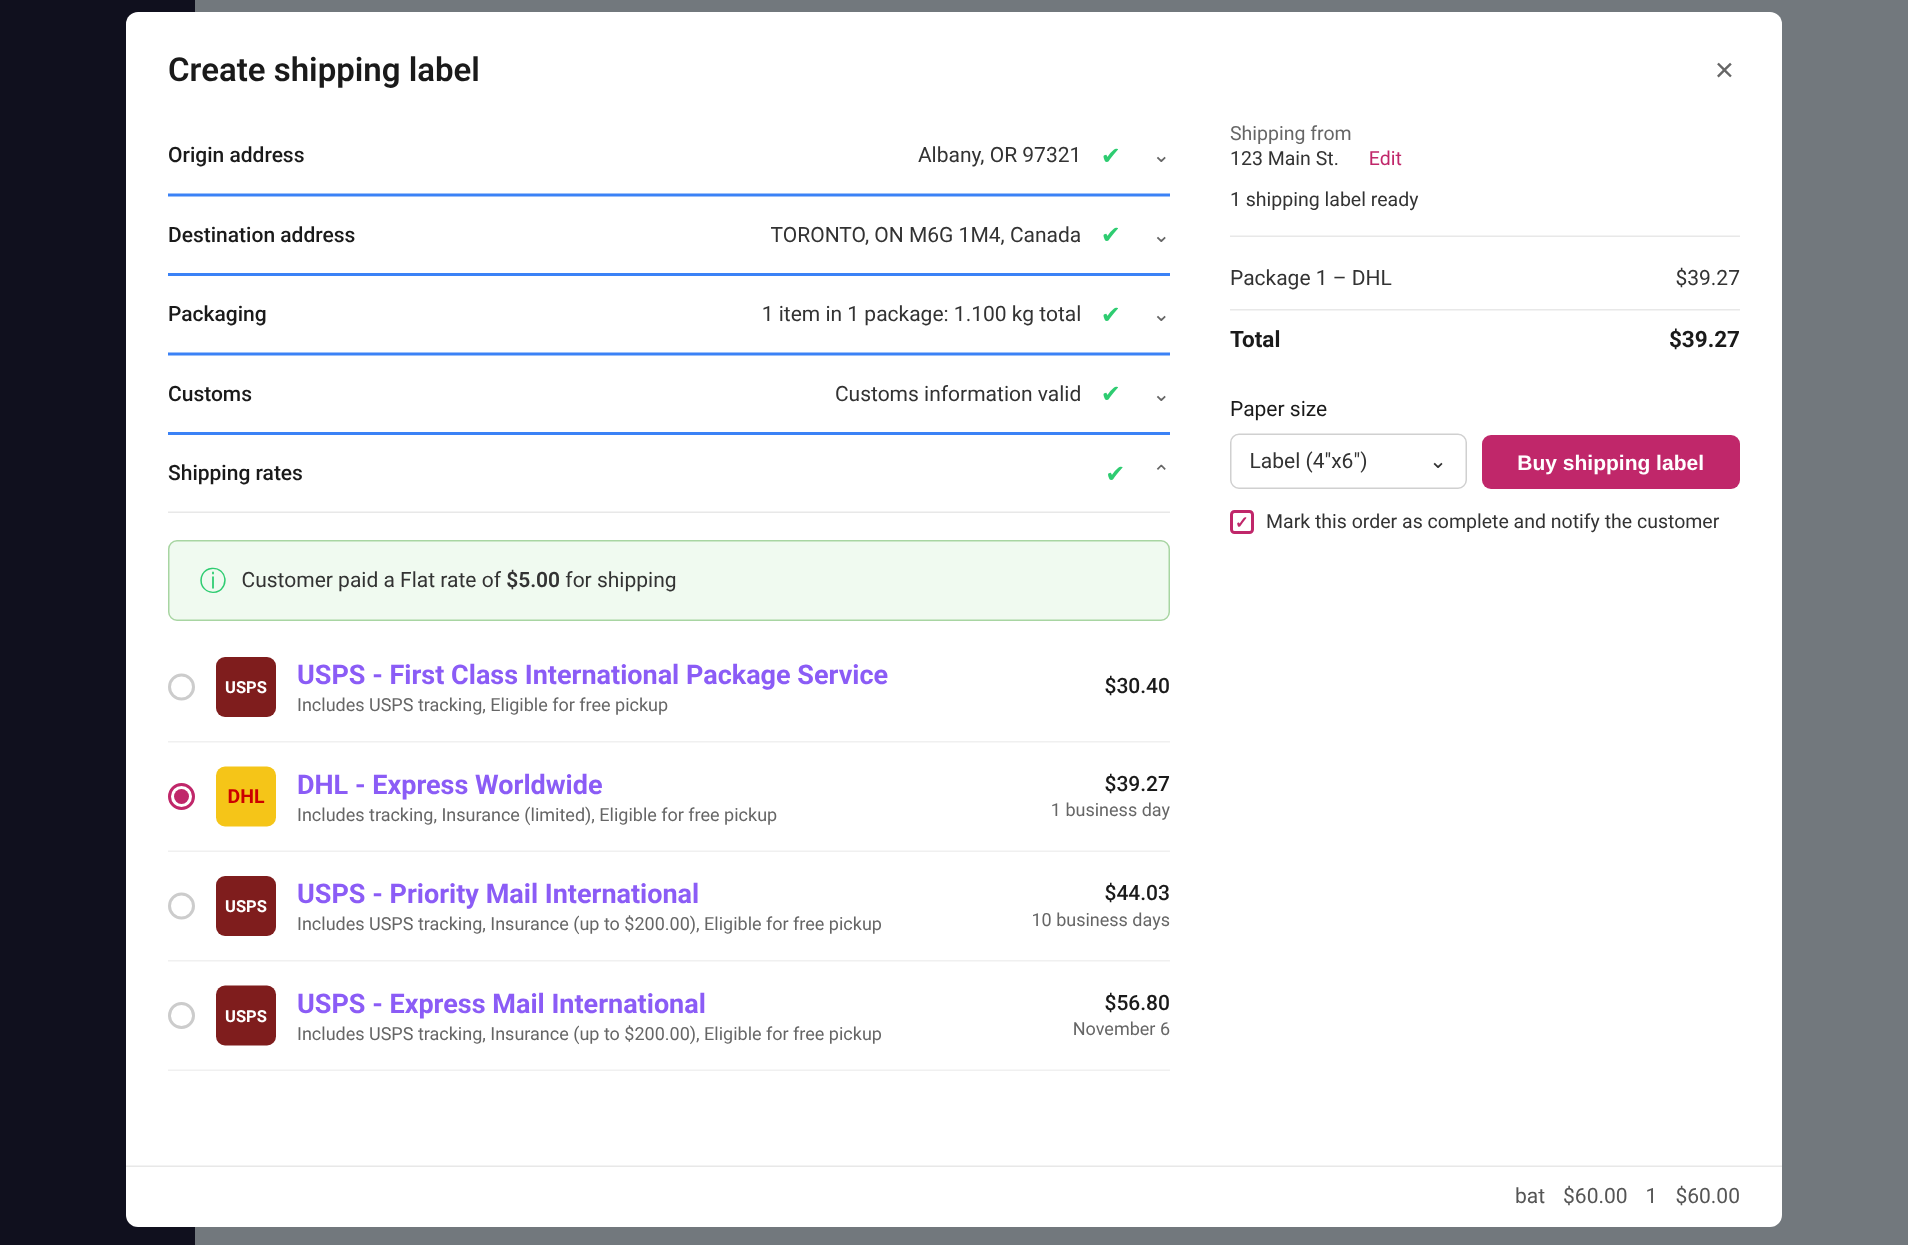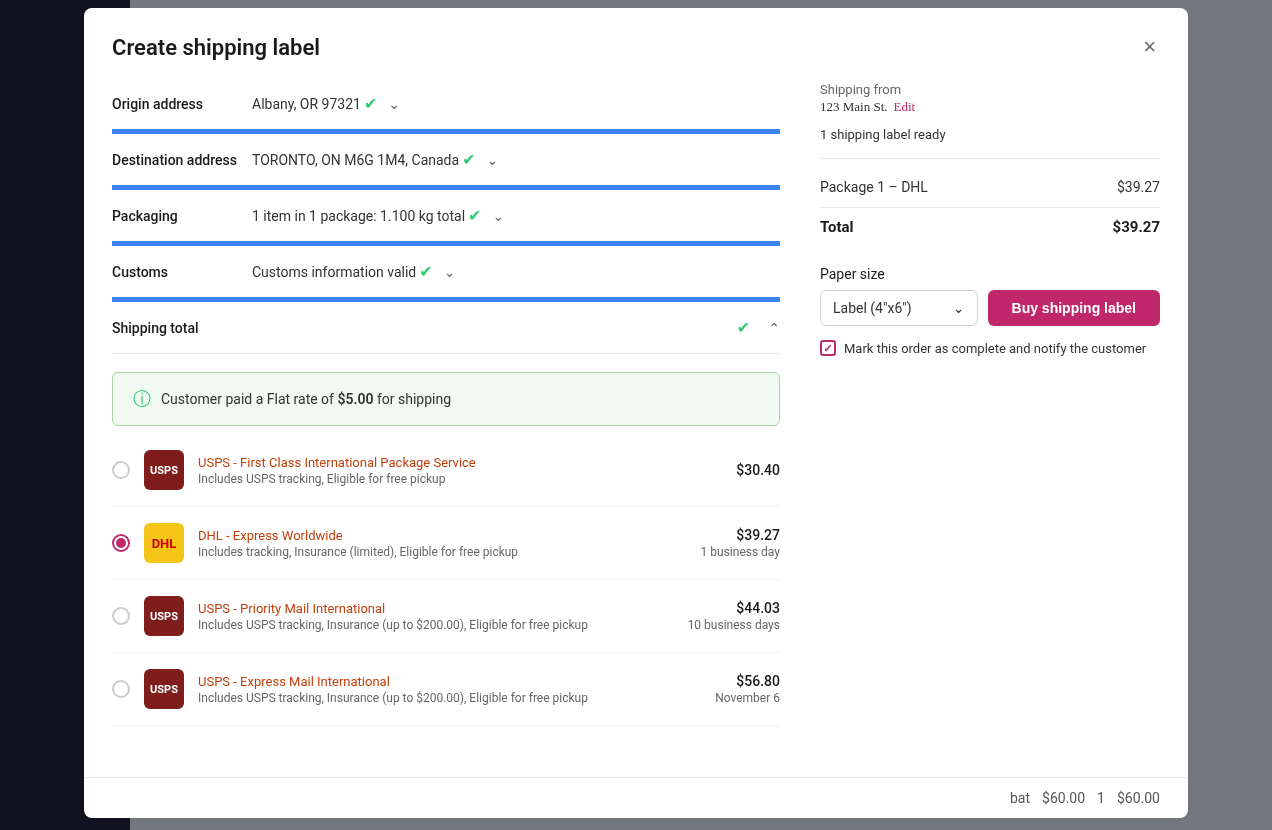--- a/index.html
+++ b/index.html
@@ -83,36 +83,36 @@
       flex: 1;
       display: flex;
       flex-direction: column;
       gap: 0;
     }
 
     
     .section-row {
       display: flex;
       align-items: center;
-      justify-content: flex-start;
+      justify-content: space-between;
       padding: 16px 0;
-      border-bottom: 5px solid #3b82f6;
+      border-bottom: 2px solid #3b82f6;
     }
 
     .section-label {
       font-size: 14px;
       font-weight: 500;
       color: #1a1a1a;
       min-width: 140px;
     }
 
     .section-value {
       display: flex;
       align-items: center;
-      gap: 3px;
+      gap: 13px;
       font-size: 14px;
       color: #333;
     }
 
     .check-icon {
       color: #2ecc71;
       font-size: 16px;
     }
 
     .chevron-icon {
@@ -222,23 +222,23 @@
       background: #f5c518;
       color: #cc0000;
       font-size: 13px;
     }
 
     .rate-info {
       flex: 1;
     }
 
     .rate-name {
-      font-size: 13px;
-      font-weight: 400;
-      color: #c2410c;
+      font-size: 18px;
+      font-weight: 700;
+      color: #8b5cf6;
     }
 
     .rate-details {
       font-size: 12px;
       color: #666;
       margin-top: 2px;
     }
 
     .rate-price-block {
       text-align: right;
@@ -274,23 +274,22 @@
       font-size: 13px;
       color: #666;
       margin-bottom: 2px;
     }
 
     .summary-address-line {
       font-size: 13px;
       color: #333;
       display: flex;
       align-items: center;
-      gap: 6px;
+      gap: 20px;
       margin-bottom: 12px;
-      font-family: Liberation Serif, serif;
     }
 
     .edit-link {
       color: #c0276a;
       font-size: 13px;
       text-decoration: none;
       cursor: pointer;
     }
 
     .summary-label-ready {
@@ -476,21 +475,21 @@
         <div class="section-row">
           <span class="section-label">Customs</span>
           <div class="section-value">
             <span>Customs information valid</span>
             <span class="check-icon">✔</span>
             <span class="chevron-icon">⌄</span>
           </div>
         </div>
 
         <div class="shipping-rates-header">
-          <span class="shipping-rates-label">Shipping total</span>
+          <span class="shipping-rates-label">Shipping rates</span>
           <div class="rates-header-right">
             <span class="check-icon">✔</span>
             <span class="chevron-icon">⌃</span>
           </div>
         </div>
 
         <div class="info-banner">
           <span class="info-icon">ⓘ</span>
           <span class="info-text">
             Customer paid a Flat rate of <strong>$5.00</strong> for shipping

